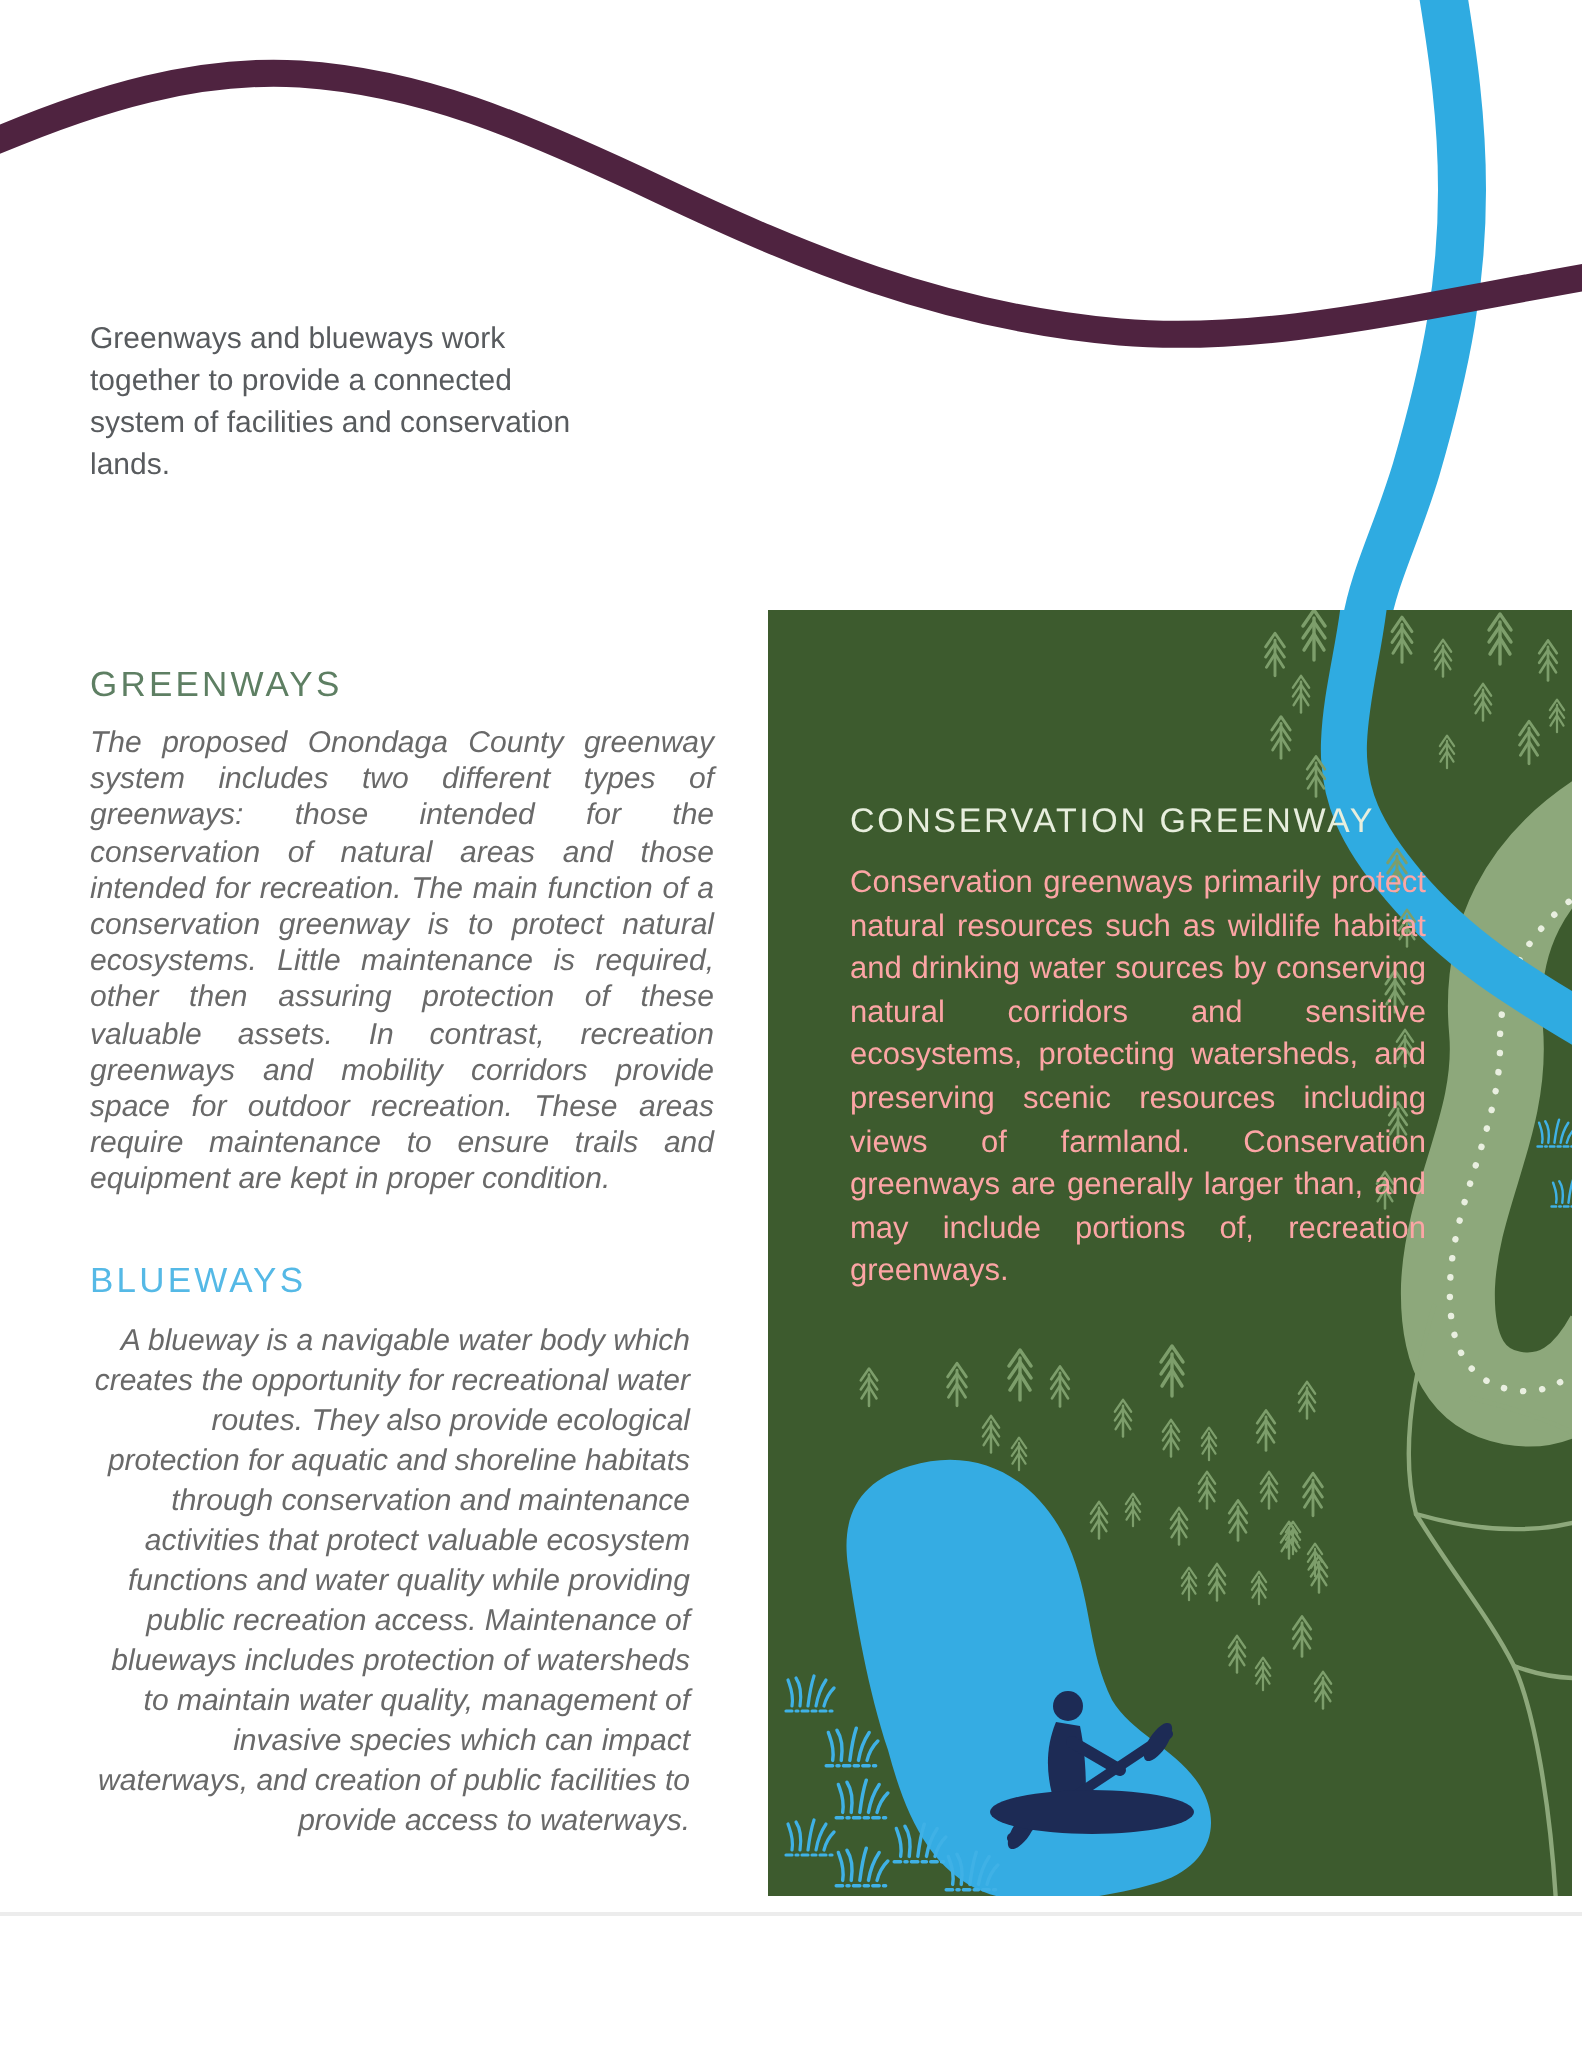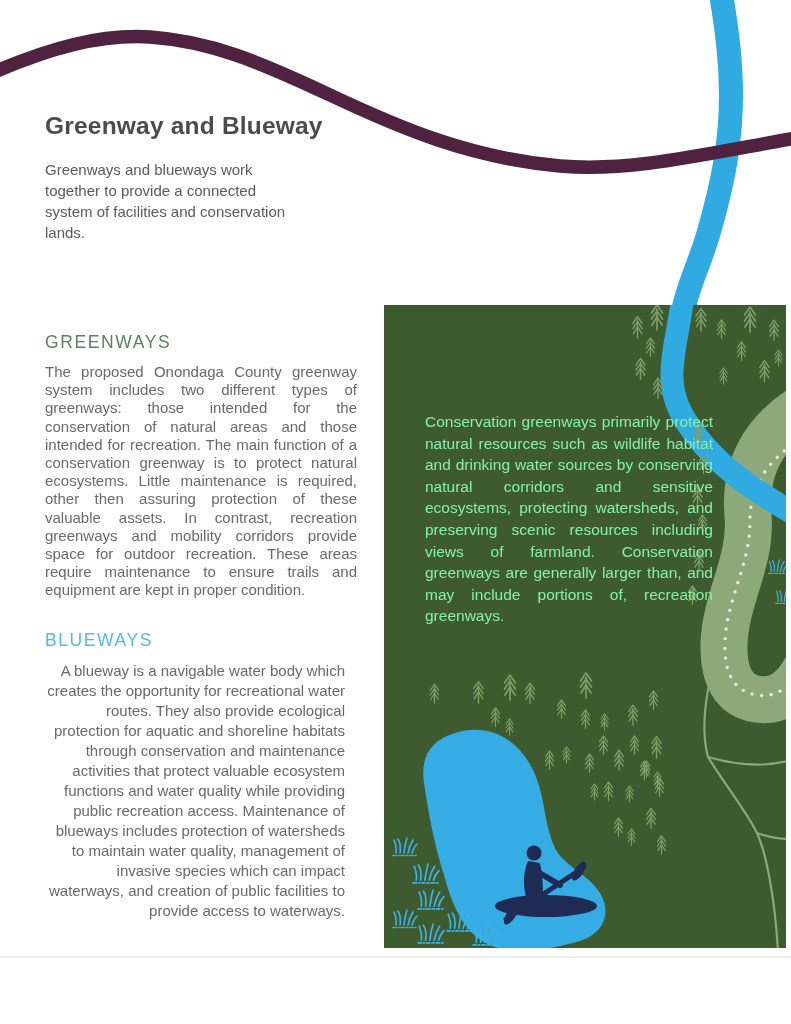--- a/index.html
+++ b/index.html
@@ -25,54 +25,54 @@
   }
   .section{position:absolute;left:45px;width:312px;z-index:2;}
   .section-greenways{top:300px;}
   .section-blueways{top:630px;}
   .section h2{
     margin:0;font-size:17.5px;font-weight:400;letter-spacing:1.6px;
   }
   .section-greenways h2{color:var(--greenways-green,#5e7f63);margin-top:32px;}
   .section-blueways h2{color:var(--blueways-blue,#55b9e6);}
   .section .body{
-    margin:10px 0 0 0;font-size:15px;color:var(--body-gray,#696969);
+    margin:10px 0 0 0;font-size:15px;color:var(--body-gray,#696969);font-style:italic;
   }
   .section-greenways .body{line-height:18.2px;text-align:justify;}
   .section-blueways .body{line-height:20px;width:300px;text-align:right;}
   .panel{
     position:absolute;left:384px;top:305px;width:402px;height:643px;
     background:var(--panel-green,#3d5b2e);z-index:1;overflow:hidden;
   }
   .panel svg.decor{position:absolute;inset:0;}
   .panel-text{position:absolute;left:41px;top:96px;width:288px;z-index:3;}
   .panel-text h2{
     margin:0;font-size:17px;font-weight:400;letter-spacing:1.3px;color:#e7eedd;
   }
   .panel-text .body{
-    margin:10px 0 0 0;font-size:15.5px;line-height:21.6px;text-align:justify;color:#86efac;
+    margin:10px 0 0 0;font-size:15.5px;line-height:21.6px;text-align:justify;color:#fca5a5;
   }
   .footer-rule{
     position:absolute;left:0;top:956px;width:791px;height:2px;background:#ececec;z-index:0;
   }
 </style>
 </head>
 <body>
 
 <div class="page">
 
   <svg class="bg-art" width="791" height="1024" viewBox="0 0 791 1024" aria-hidden="true">
 
     <path d="M 720,-12 C 727,30 731,60 731,95 C 731,140 724,180 708,235 C 698,268 687,288 683,312" fill="none" stroke="var(--river-blue,#2fabe1)" stroke-width="24"></path>
 
     <path d="M -8,73 C 50,48 100,34 150,37 C 210,41 260,62 330,95 C 400,128 470,158 560,166 C 630,172 700,155 796,138" fill="none" stroke="var(--maroon-wave,#4f2340)" stroke-width="13.5"></path>
   </svg>
 
   <div class="intro">
-    <h1><span>Greenway and Blueway</span><br>
+    <h1><br>
       </h1>
     <p>Greenways and blueways work together to provide a connected system of facilities and conservation lands.</p>
   </div>
 
   <div class="section section-greenways">
     <h2>GREENWAYS</h2>
     <p class="body">The proposed Onondaga County greenway system includes two different types of greenways: those intended for the conservation of natural areas and those intended for recreation. The main function of a conservation greenway is to protect natural ecosystems. Little maintenance is required, other then assuring protection of these valuable assets. In contrast, recreation greenways and mobility corridors provide space for outdoor recreation. These areas require maintenance to ensure trails and equipment are kept in proper condition.</p>
   </div>
 
   <div class="section section-blueways">
@@ -194,18 +194,19 @@
         <use href="#grass" x="8" y="604" width="26" height="20"></use>
         <use href="#grass" x="33" y="618" width="28" height="21.5"></use>
         <use href="#grass" x="62" y="606" width="28" height="21.5"></use>
         <use href="#grass" x="88" y="620" width="28" height="21.5"></use>
         <use href="#grass" x="384" y="254" width="20" height="15.5"></use>
         <use href="#grass" x="391" y="284" width="20" height="15.5"></use>
       </g>
     </svg>
 
     <div class="panel-text">
+      <h2>CONSERVATION GREENWAY</h2>
       <p class="body">Conservation greenways primarily protect natural resources such as wildlife habitat and drinking water sources by conserving natural corridors and sensitive ecosystems, protecting watersheds, and preserving scenic resources including views of farmland. Conservation greenways are generally larger than, and may include portions of, recreation greenways.</p>
     </div>
   </div>
 
   <div class="footer-rule"></div>
 </div>
 
 </body></html>

